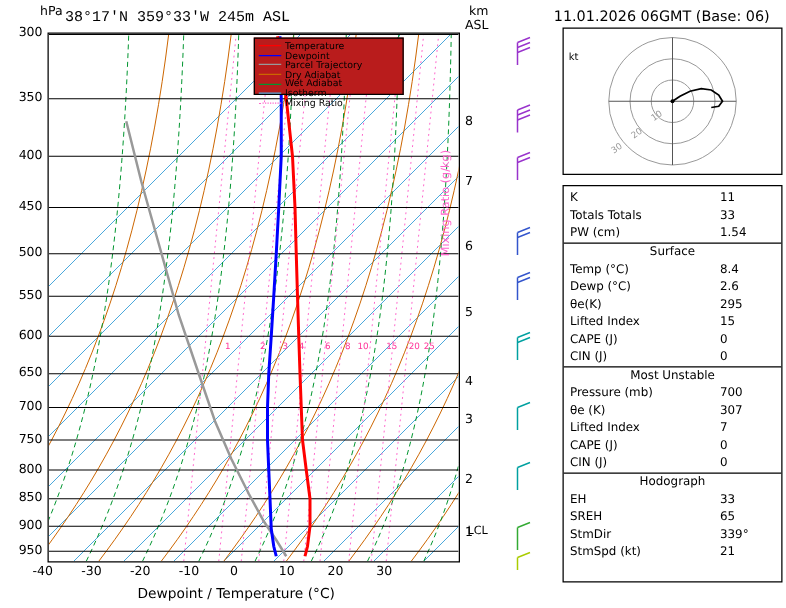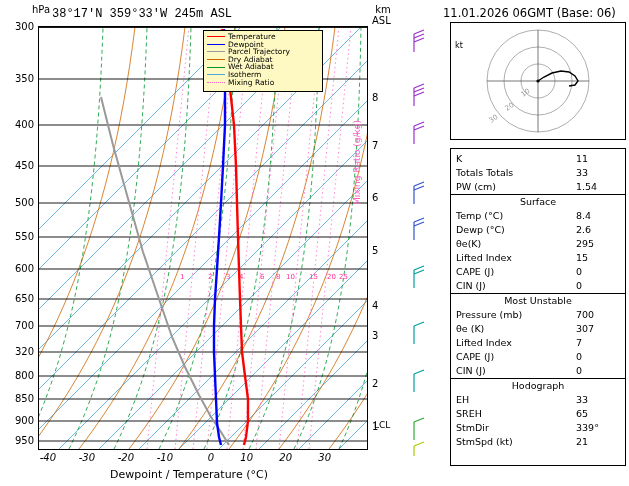--- a/index.html
+++ b/index.html
@@ -11,26 +11,26 @@
   #skewt-panel{left:0;top:0;width:432px;height:486px;}
   #hpa-label{left:22px;top:4px;font-size:10px;color:#000;padding-left:10px;}
   #station-title{left:52px;top:7px;font-size:12px;color:#000;font-family:Liberation Mono, monospace;}
   #km-label{left:372px;top:4px;font-size:10px;color:#000;text-align:right;line-height:11px;}
 
   .plotbox{left:38px;top:26px;width:330px;height:424px;border:1px solid #000;box-sizing:border-box;overflow:hidden;background:#fff;}
   .plotsvg{position:absolute;left:0;top:0;}
   .ytick-wrap{position:absolute;left:0;top:0;width:432px;height:486px;pointer-events:none;}
   .ylab2{position:absolute;font-size:10px;color:#000;text-align:right;width:30px;left:4px;}
 
-  .xlab{position:absolute;font-size:10px;color:#000;text-align:right;width:30px;font-style:italic;}
+  .xlab{position:absolute;font-size:10px;color:#000;text-align:left;width:30px;}
   #xaxis-title{left:110px;top:468px;font-size:11px;color:#000;}
 
   .kmlab{position:absolute;font-size:10px;color:#000;left:372px;}
 
-  .legendbox{left:203px;top:30px;width:120px;height:62px;background:#fef9c3;border:1px solid #000;box-sizing:border-box;padding:2px 3px;}
+  .legendbox{left:203px;top:30px;width:120px;height:46px;background:#b91c1c;border:1px solid #000;box-sizing:border-box;padding:2px 3px;}
   .legrow{display:flex;align-items:center;height:7.6px;}
   .legline{width:18px;height:0;border-top-width:1.6px;border-top-style:solid;margin-right:3px;}
   .legtext{font-size:7.5px;color:#000;line-height:7.5px;}
 
   #mixing-label{left:352px;top:205px;font-size:9px;color:#ff66cc;transform:rotate(-90deg);transform-origin:left top;white-space:nowrap;}
   #lcl-label{left:374px;top:420px;font-size:9px;color:#000;}
 
   
   #right-panel{left:440px;top:0;width:189px;height:486px;}
   #date-title{left:443px;top:6px;font-size:11.5px;color:#000;white-space:nowrap;}
@@ -164,21 +164,21 @@
     <div class="ytick-wrap">
       <div class="ylab2" style="top:21px">300</div>
       <div class="ylab2" style="top:73px">350</div>
       <div class="ylab2" style="top:119px">400</div>
       <div class="ylab2" style="top:160px">450</div>
       <div class="ylab2" style="top:197px">500</div>
       <div class="ylab2" style="top:231px">550</div>
       <div class="ylab2" style="top:263px">600</div>
       <div class="ylab2" style="top:293px">650</div>
       <div class="ylab2" style="top:320px">700</div>
-      <div class="ylab2" style="top:346px">320</div>
+      <div class="ylab2" style="top:346px">750</div>
       <div class="ylab2" style="top:370px">800</div>
       <div class="ylab2" style="top:393px">850</div>
       <div class="ylab2" style="top:415px">900</div>
       <div class="ylab2" style="top:435px">950</div>
     </div>
 
     <div class="xlab" style="left:26px;top:452px">-40</div>
     <div class="xlab" style="left:65px;top:452px">-30</div>
     <div class="xlab" style="left:104px;top:452px">-20</div>
     <div class="xlab" style="left:143px;top:452px">-10</div>

